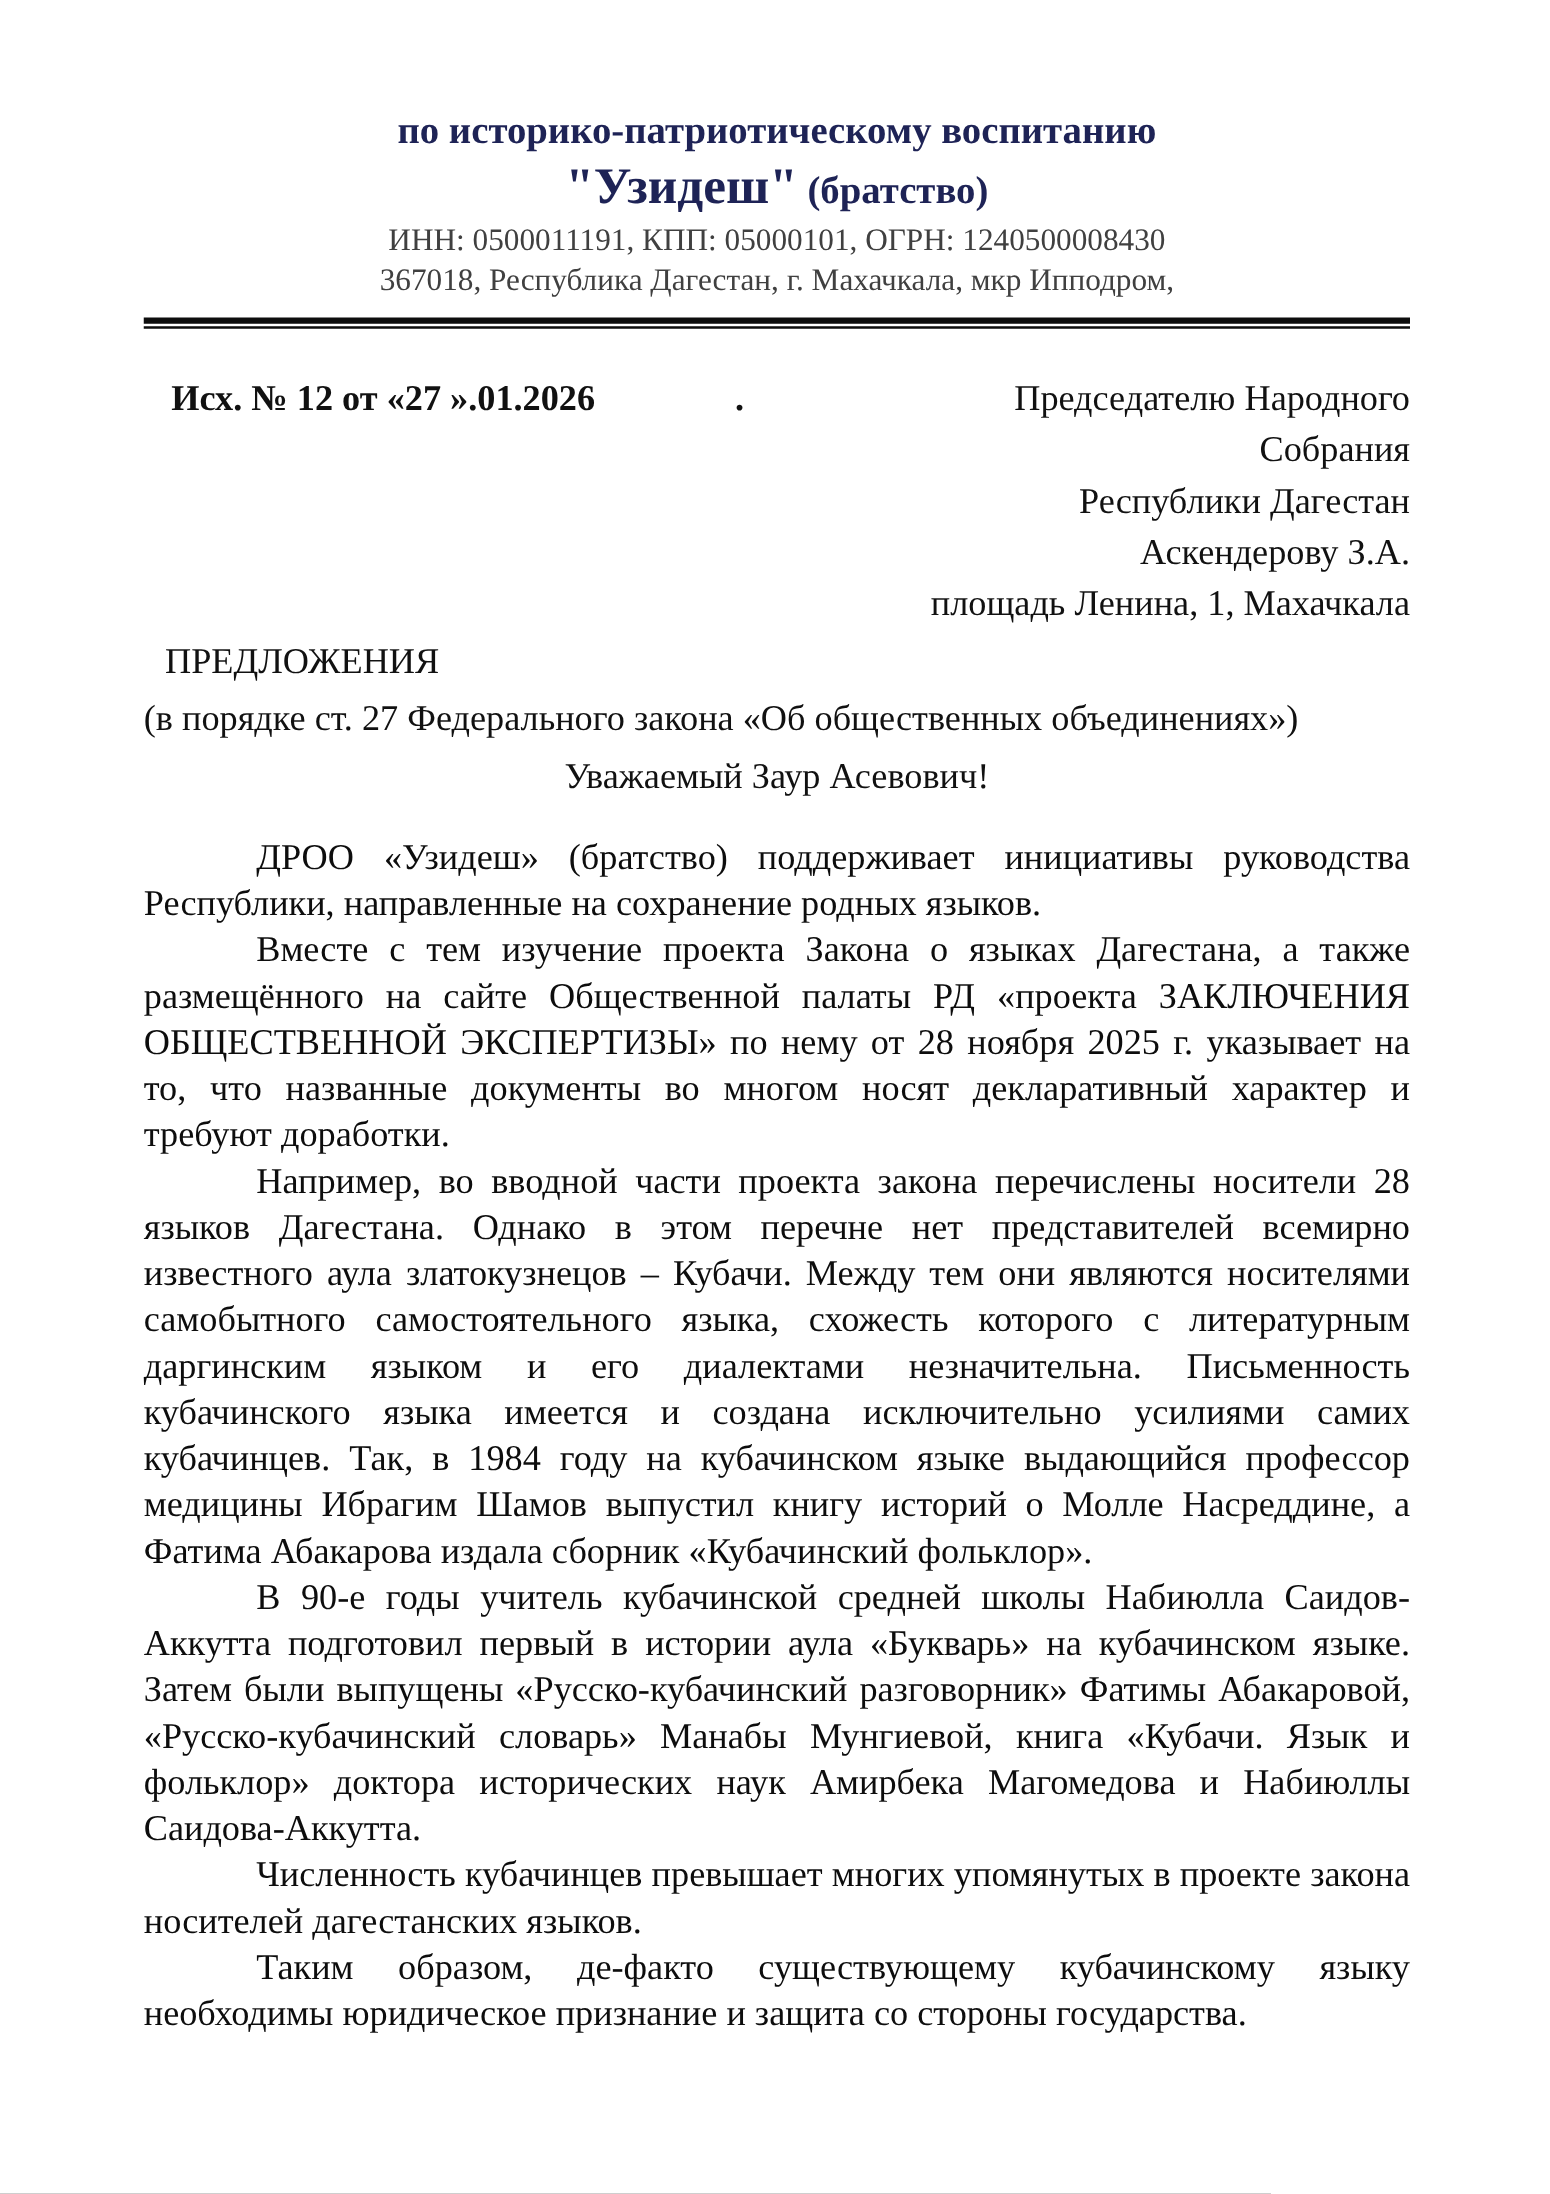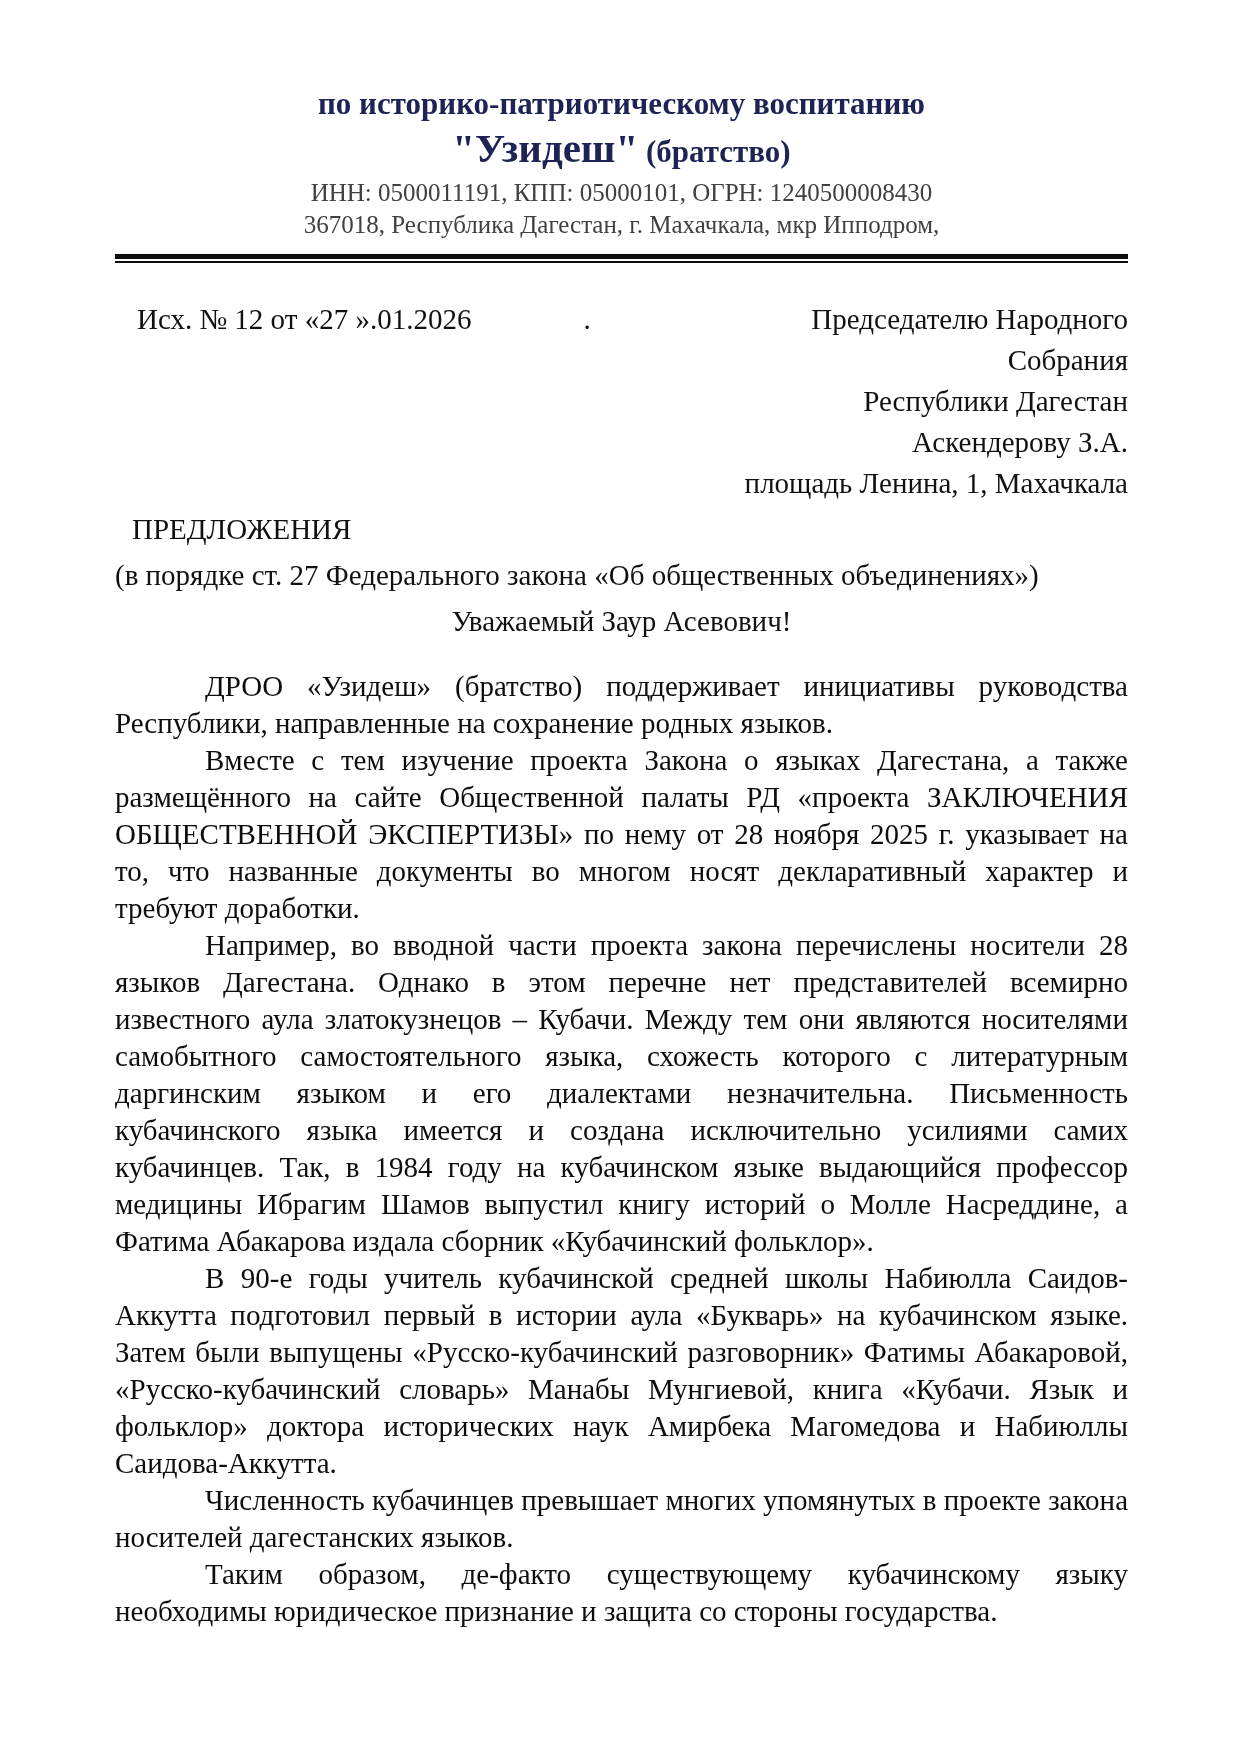--- a/index.html
+++ b/index.html
@@ -53,20 +53,21 @@
   .ref-row {
     display: flex;
     justify-content: space-between;
     margin-top: 36px;
   }
   .ref-left {
     font-size: 29px;
     line-height: 41px;
     padding-left: 22px;
     white-space: nowrap;
+    font-weight: bold;
   }
   .ref-dot {
     display: inline-block;
     margin-left: 112px;
   }
   .recipient {
     width: 420px;
     text-align: right;
     font-size: 29px;
     line-height: 41px;

